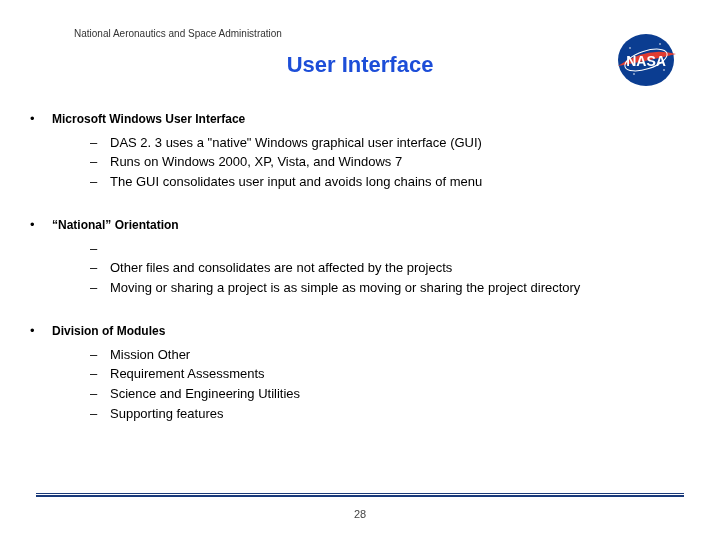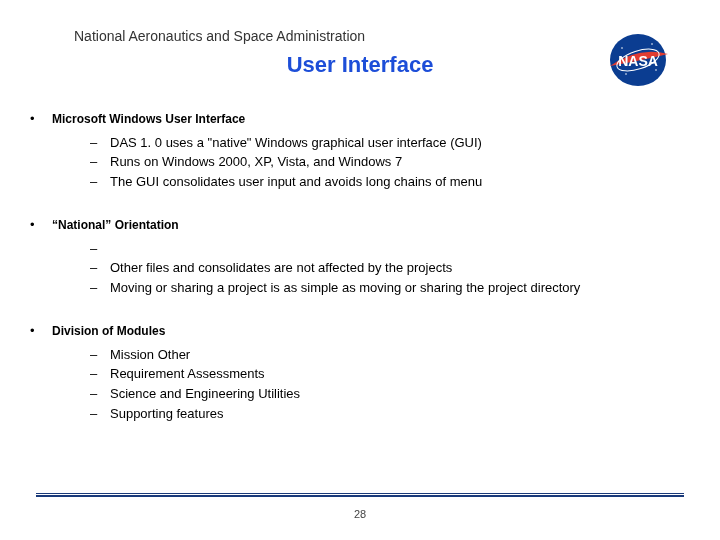--- a/index.html
+++ b/index.html
@@ -15,37 +15,37 @@
   .slide {
     position: relative;
     width: 720px;
     height: 540px;
     box-sizing: border-box;
   }
   .header-org {
     position: absolute;
     top: 28px;
     left: 74px;
-    font-size: 14px;
+    font-size: 10px;
     color: #333;
   }
   .title {
     position: absolute;
     top: 52px;
     left: 0;
     width: 720px;
     text-align: center;
     font-size: 22px;
     font-weight: bold;
     color: #1d4ed8;
   }
   .logo {
     position: absolute;
     top: 32px;
-    right: 48px;
+    right: 40px;
     width: 68px;
     height: 56px;
   }
   .body {
     position: absolute;
     top: 110px;
     left: 30px;
     right: 30px;
     font-size: 13px;
     line-height: 1.35;
@@ -134,21 +134,21 @@
   <div class="body">
 
     <div class="section">
       <div class="section-row">
         <div class="bullet-dot">•</div>
         <div class="section-head">Microsoft Windows User Interface</div>
       </div>
       <div class="sublist">
         <div class="subitem">
             <div class="dash">–</div>
-            <div>DAS 1. 0 uses a "native" Windows graphical user interface (GUI)</div>
+            <div>DAS 2. 3 uses a "native" Windows graphical user interface (GUI)</div>
           </div>
         <div class="subitem">
             <div class="dash">–</div>
             <div>Runs on Windows 2000, XP, Vista, and Windows 7</div>
           </div>
         <div class="subitem">
             <div class="dash">–</div>
             <div>The GUI consolidates user input and avoids long chains of menu</div>
           </div>
       </div>

